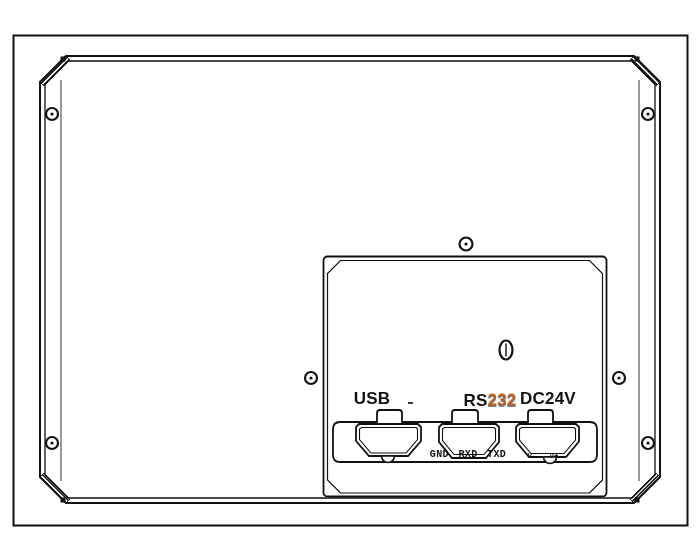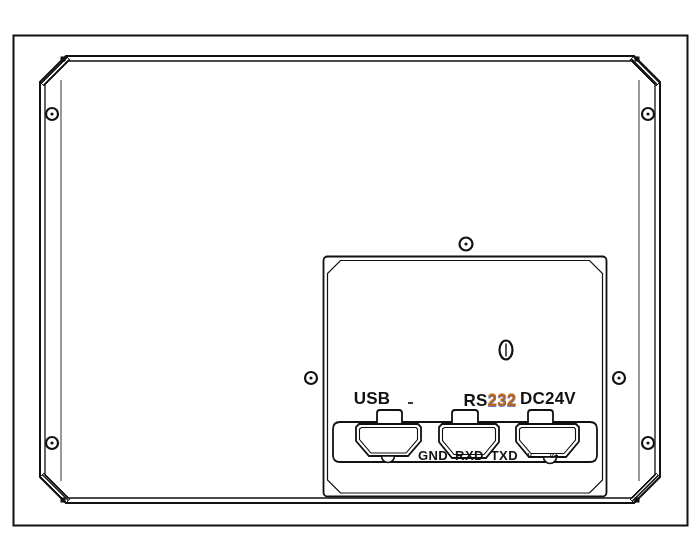--- a/index.html
+++ b/index.html
@@ -7,21 +7,21 @@
     width:700px;height:560px;position:relative;background:#ffffff;
     font-family:"Liberation Sans", sans-serif;overflow:hidden;
   }
   svg.drawing{position:absolute;left:0;top:0;}
   .label{
     position:absolute;transform:translate(-50%,-50%);
     font-weight:700;color:#111;white-space:nowrap;line-height:1;
     -webkit-user-select:none;user-select:none;
   }
   .port-label{font-size:17px;letter-spacing:0.2px;}
-  .pins-label{font-size:13px;letter-spacing:0.4px;word-spacing:3px;}
+  .pins-label{font-size:10px;letter-spacing:0.4px;word-spacing:3px;font-family:Liberation Mono, monospace;}
   .power-pin{font-size:7px;letter-spacing:0.2px;}
   .rs-digits{
     color:#b4641e;
     text-shadow:0 1.6px 0.6px rgba(74,111,208,0.85), 0 -0.4px 0 rgba(214,120,30,0.6);
   }
   .tiny-dash{
     position:absolute;background:#3a3a3a;width:5px;height:2px;left:408px;top:402px;
   }
 </style>
 </head>

